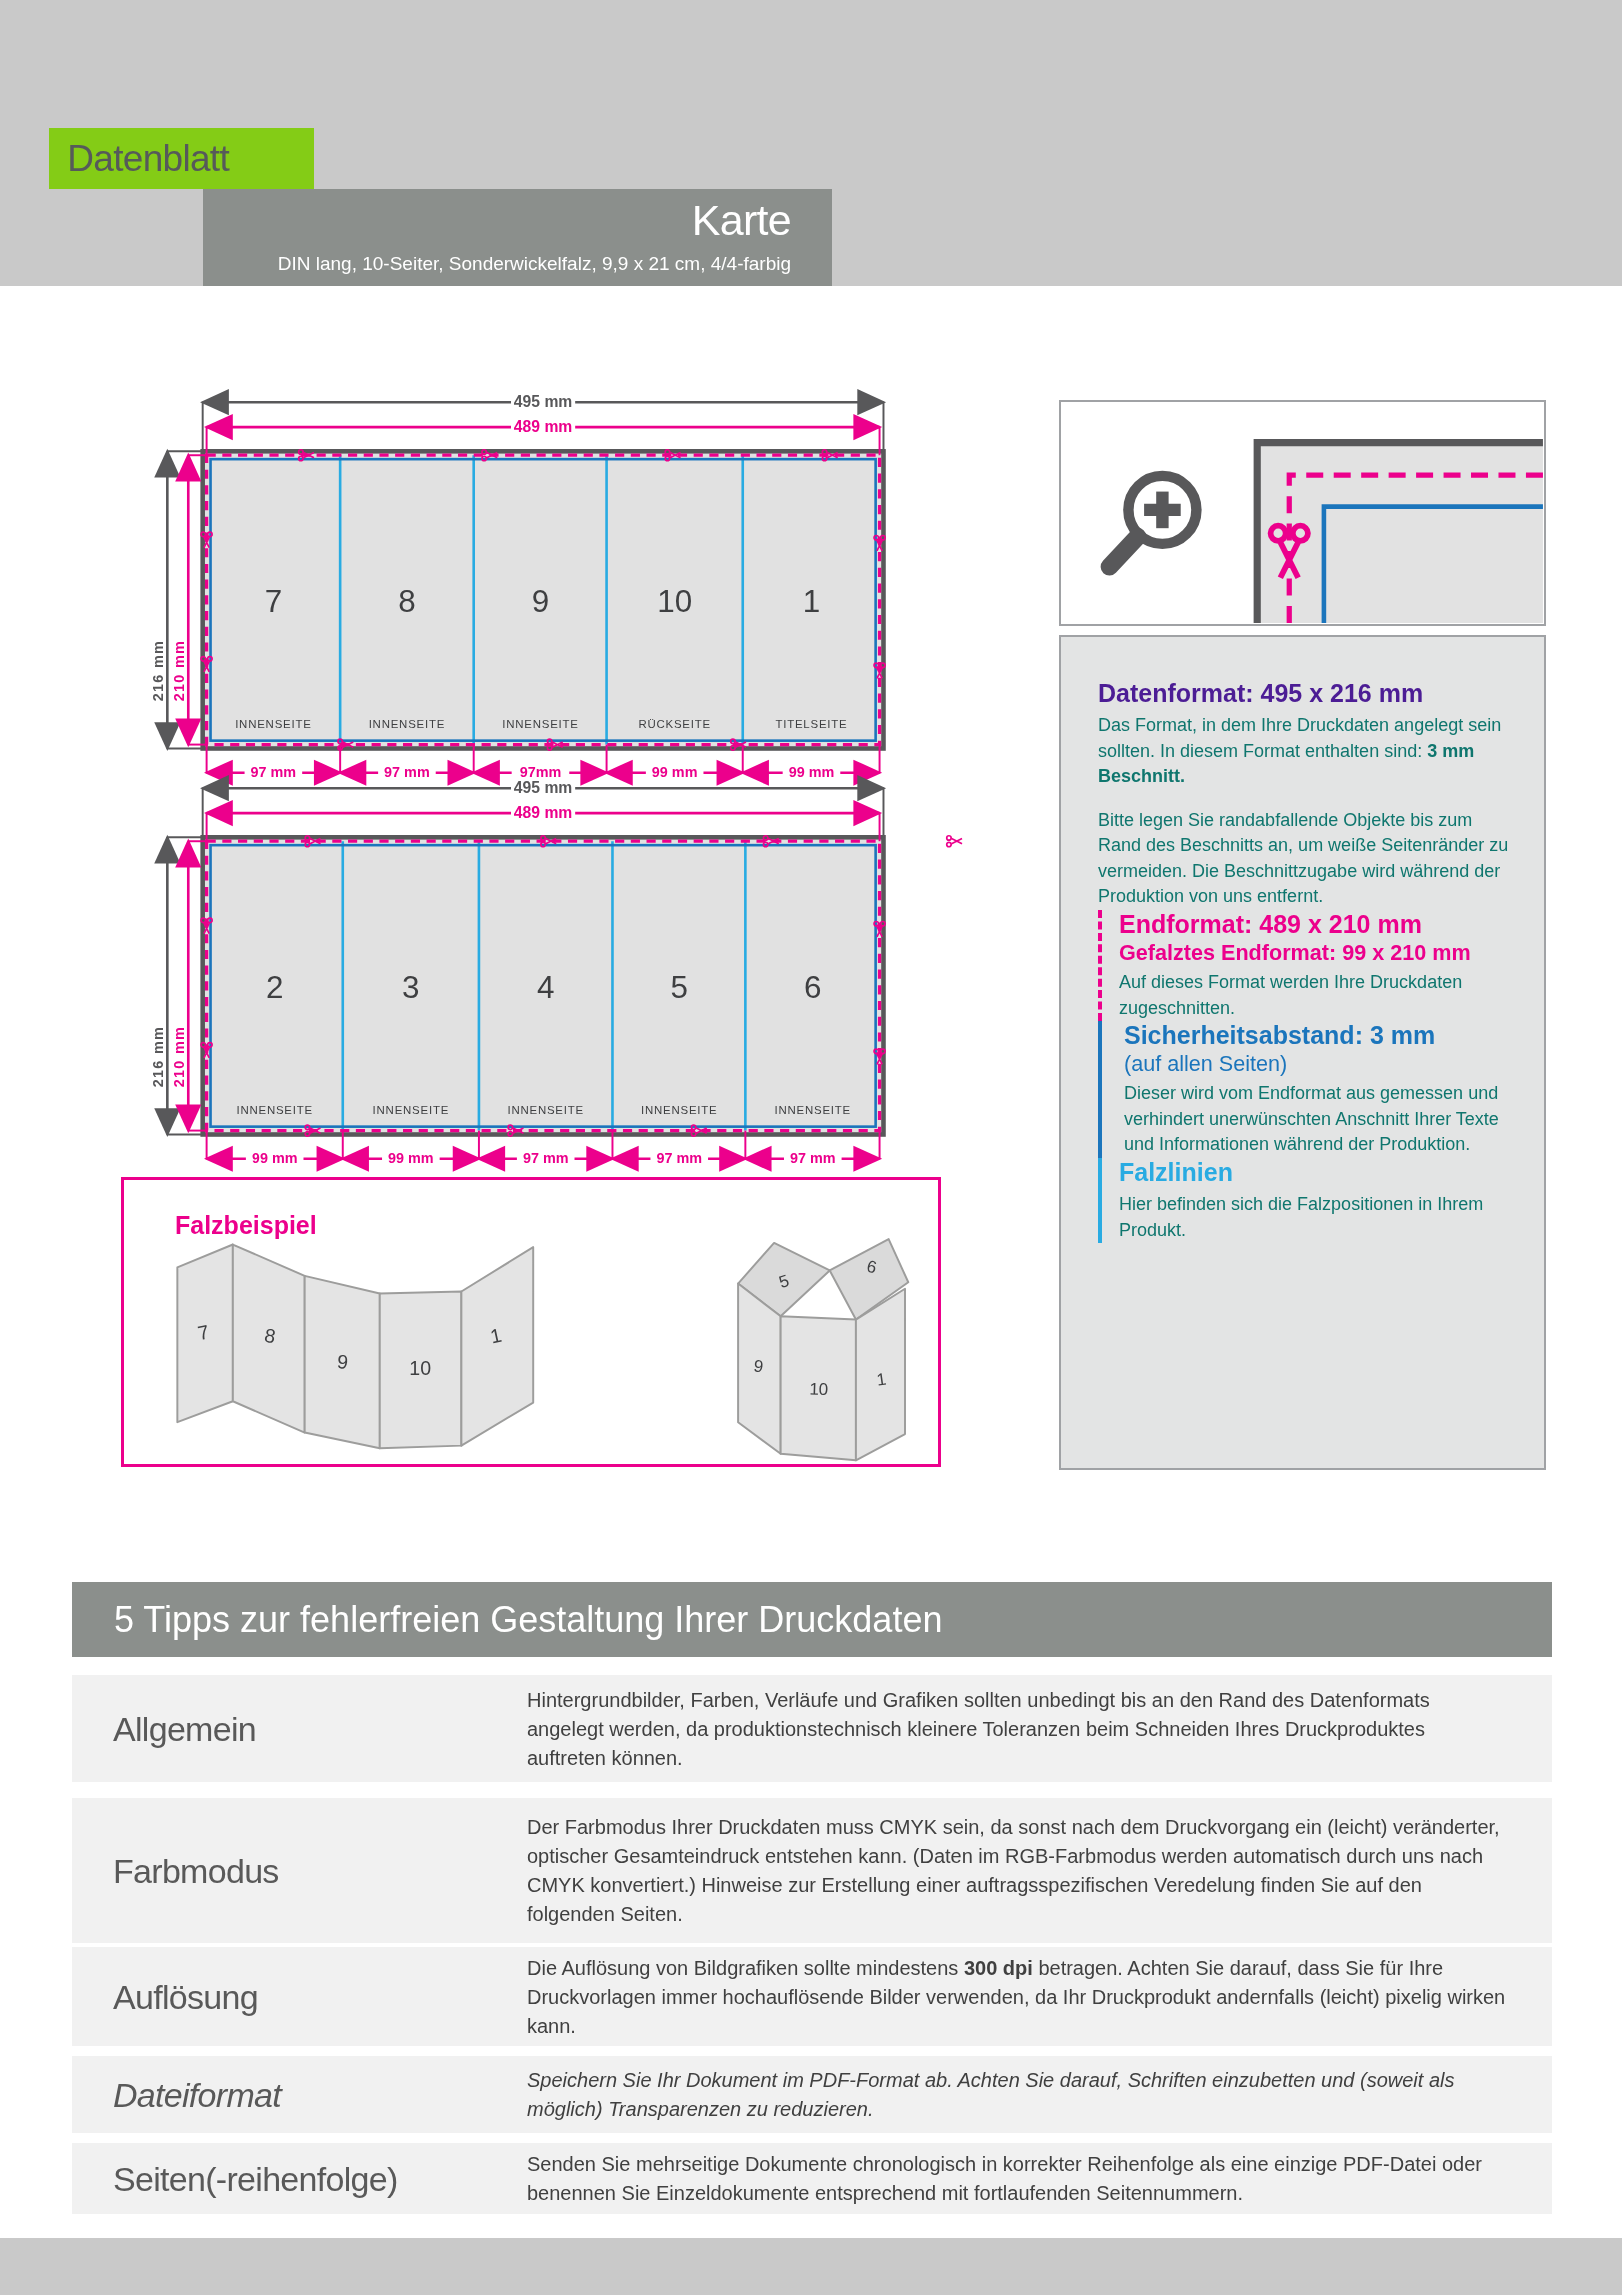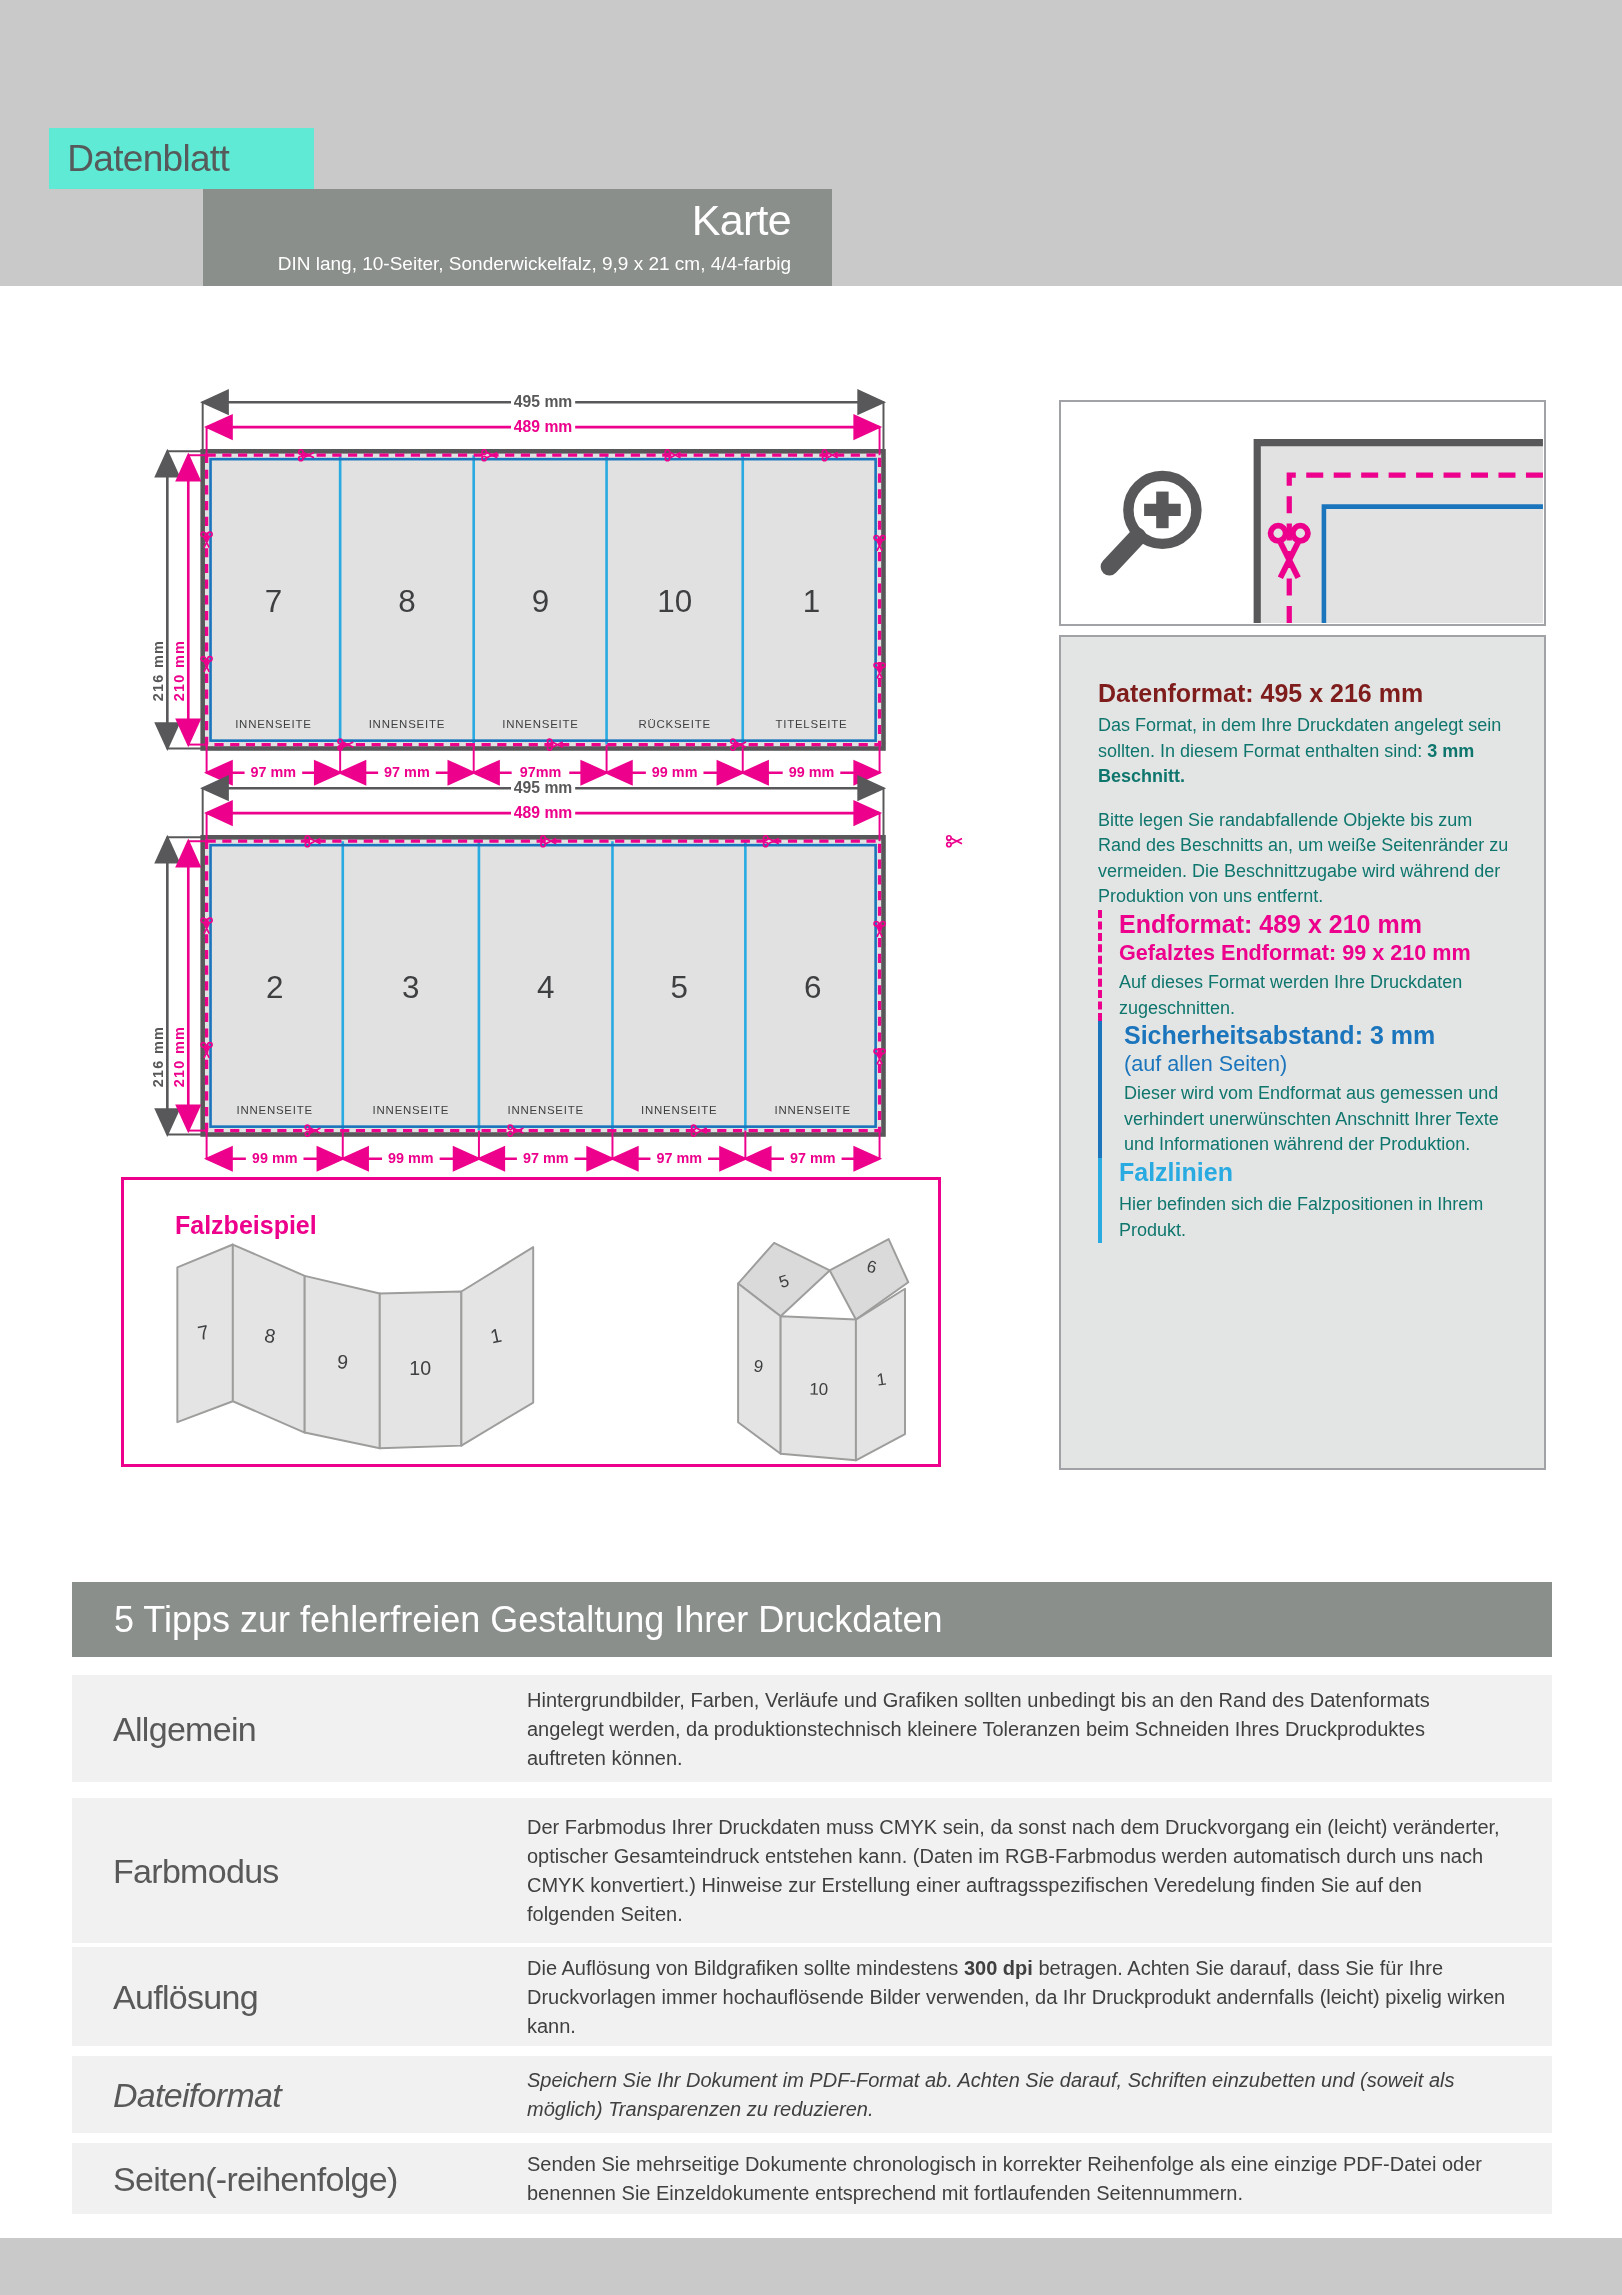--- a/index.html
+++ b/index.html
@@ -4,21 +4,21 @@
 <style>
   html,body{margin:0;padding:0;background:#ffffff;}
   body{font-family:"Liberation Sans", sans-serif; -webkit-font-smoothing:antialiased;}
   .page{position:relative;width:1623px;height:2295px;background:#ffffff;overflow:hidden;}
 
   
   .band-top{position:absolute;left:0;top:0;width:1623px;height:286px;background:#c9c9c9;}
   .band-bottom{position:absolute;left:0;top:2238px;width:1623px;height:58px;background:#c9c9c9;}
 
   
-  .datenblatt{position:absolute;left:49px;top:128px;width:265px;height:61px;background:#5eead4;
+  .datenblatt{position:absolute;left:49px;top:128px;width:265px;height:61px;background:#84cc16;
     color:#565a5a;font-size:37px;font-weight:400;line-height:61px;padding-left:18.3px;box-sizing:border-box;letter-spacing:-0.7px;}
 
   
   .headerbar{position:absolute;left:203px;top:189px;width:629px;height:97px;background:#8b8f8c;color:#ffffff;
     text-align:right;box-sizing:border-box;padding:6.5px 41px 0 0;}
   .headerbar .title{font-size:43px;font-weight:400;line-height:48px;letter-spacing:-0.7px;}
   .headerbar .subtitle{font-size:19px;font-weight:400;margin-top:9.2px;}
 
   .diagram-svg{position:absolute;left:149px;overflow:visible;}
   #diagram1{top:389px;}
@@ -32,21 +32,21 @@
 
   
   .detailbox{position:absolute;left:1059px;top:400px;width:487px;height:226px;background:#ffffff;border:2.6px solid #a0a2a5;box-sizing:border-box;}
   .infopanel{position:absolute;left:1059px;top:635px;width:487px;height:835px;background:#e3e4e4;border:2px solid #a0a2a5;
     box-sizing:border-box;padding:42px 31px 0 37px;color:#58585a;}
   .infopanel .blk{margin:0;}
   .infopanel h3{margin:0 0 5.2px 0;font-size:25px;line-height:29px;font-weight:700;}
   .infopanel .sub{font-size:21.6px;line-height:26px;font-weight:700;margin:0 0 3.9px 0;}
   .infopanel p{margin:0;font-size:18px;line-height:25.5px;font-weight:400;color:#0f766e;}
   .infopanel .gap{height:18.3px;}
-  .blk-datenformat h3{color:#7f1d1d;}
+  .blk-datenformat h3{color:#4c1d95;}
   .blk-endformat{border-left:4.6px dashed #ec008c;padding-left:17px;margin-top:38px;}
   .blk-endformat h3{color:#ec008c;margin-bottom:1.3px;}
   .blk-endformat .sub{color:#ec008c;}
   .blk-sicherheit{border-left:4.6px solid #1b75bc;padding-left:22px;margin-top:39px;}
   .blk-sicherheit h3{color:#1b75bc;margin-bottom:1.3px;}
   .blk-sicherheit .sub{color:#1b75bc;font-weight:400;}
   .blk-falzlinien{border-left:4.6px solid #29abe2;padding-left:17px;margin-top:34px;}
   .blk-falzlinien h3{color:#29abe2;}
 
   

